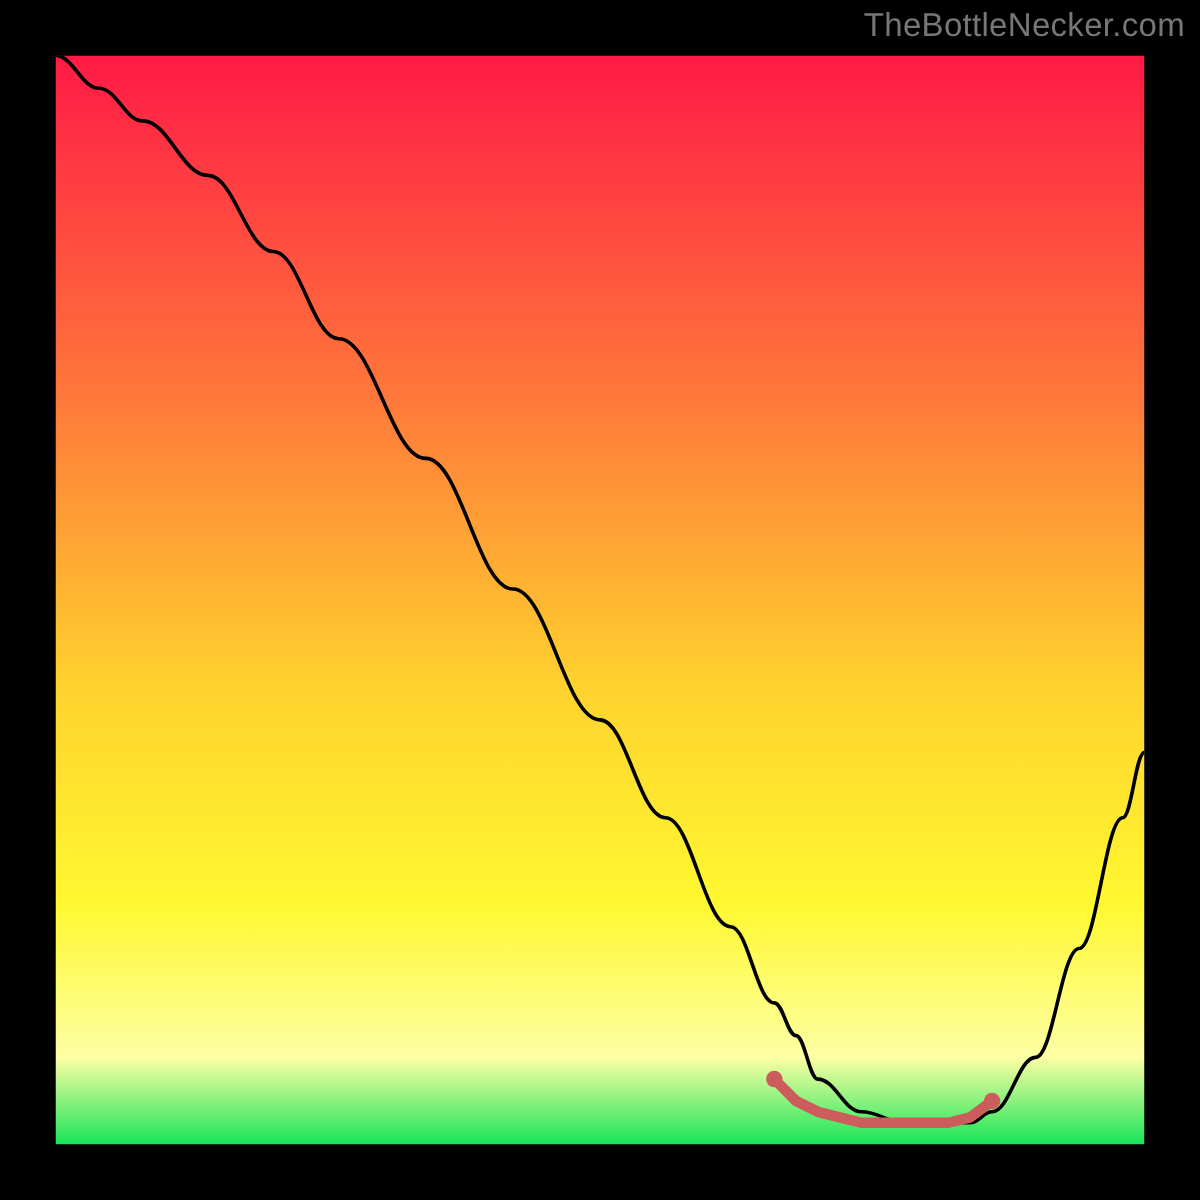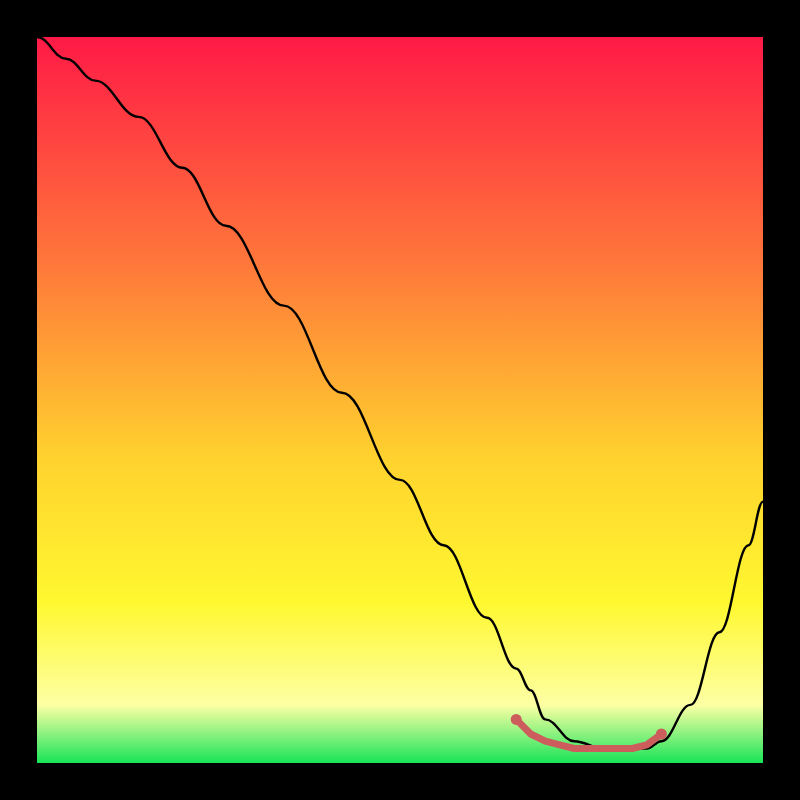--- a/index.html
+++ b/index.html
@@ -35,20 +35,21 @@
   }
   .plot svg {
     display: block;
   }
 </style>
 </head>
 <body>
 
 <div class="frame">
 
+  <div class="attribution">TheBottleNecker.com</div>
 
   <div class="plot">
     <svg id="chart-svg" width="726" height="726" viewBox="0 0 726 726">
       <defs>
         <linearGradient id="bg-grad" x1="0" y1="0" x2="0" y2="1">
           <stop id="g0" offset="0%" stop-color="#ff1a46"></stop>
           <stop id="g1" offset="32%" stop-color="#ff7a3a"></stop>
           <stop id="g2" offset="58%" stop-color="#ffd22e"></stop>
           <stop id="g3" offset="78%" stop-color="#fff830"></stop>
           <stop id="g4" offset="92%" stop-color="#fdffa4"></stop>

